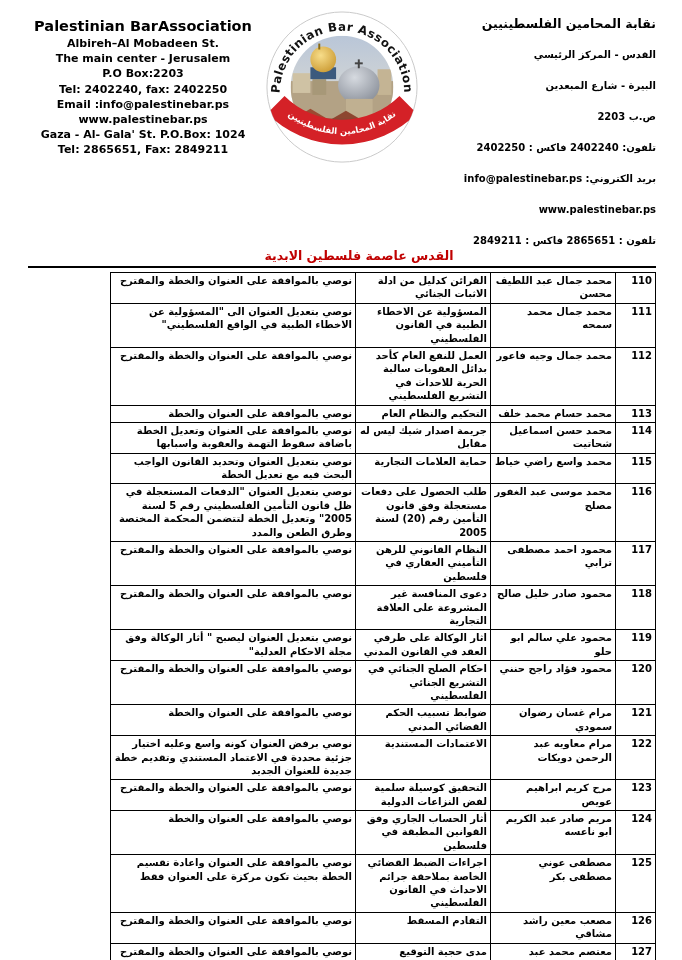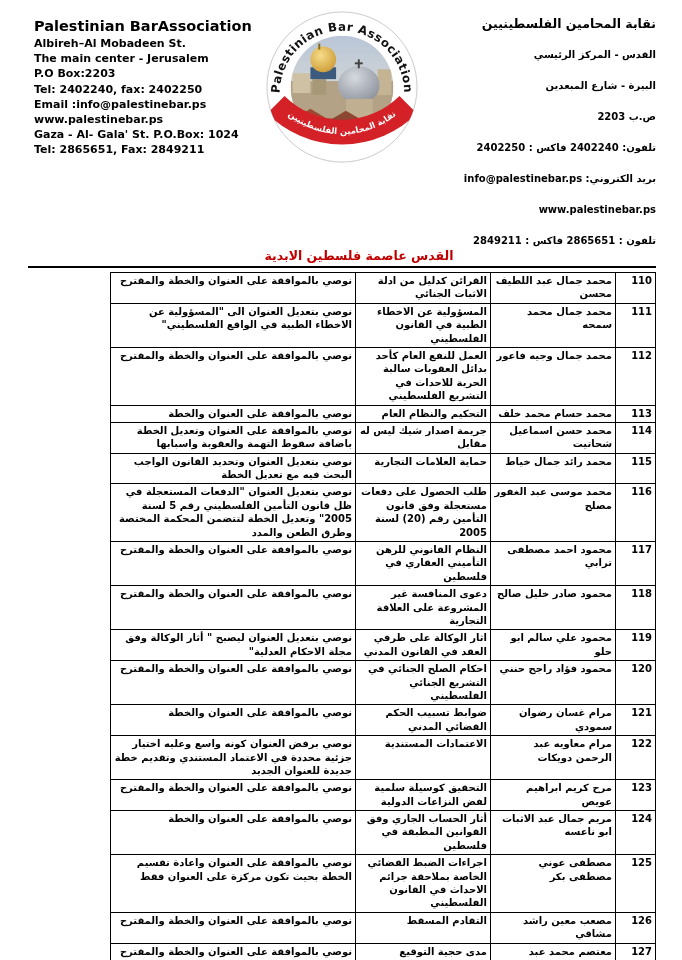--- a/index.html
+++ b/index.html
@@ -1,21 +1,21 @@
 <!DOCTYPE html>
 <html><head>
 <meta charset="utf-8">
 <style>
   html,body{margin:0;padding:0;}
   body{
     width:682px;height:960px;background:#ffffff;position:relative;
     font-family:"DejaVu Sans",sans-serif;overflow:hidden;color:#000;
   }
   .header{display:flex;justify-content:space-between;align-items:flex-start;padding:14px 26px 0 34px;}
-  .eng-block{width:218px;font-weight:bold;padding-top:4px;}
+  .eng-block{width:218px;font-weight:bold;padding-top:4px;text-align:center;}
   .eng-title{font-size:14.5px;margin-bottom:2px;}
   .eng-line{font-size:11px;line-height:1.38;}
   .logo-wrap{width:158px;flex:0 0 auto;margin-top:-4px;}
   .arb-block{width:225px;direction:rtl;text-align:right;font-weight:bold;padding-top:2px;}
   .arb-title{font-size:12.5px;margin-bottom:2px;}
   .arb-line{font-size:10px;line-height:1.5;margin-top:16px;}
   .motto{text-align:center;color:#c00000;font-weight:bold;font-size:12.5px;margin-top:0px;padding-left:36px;}
   .rule{border-top:2px solid #000;margin:3px 26px 0 28px;}
   table.results{border-collapse:collapse;direction:rtl;margin:4px 26px 0 auto;table-layout:fixed;}
   table.results td{
@@ -145,21 +145,21 @@
 
   <tr>
     <td class="c-no">114</td>
     <td class="c-name">محمد حسن اسماعيل شحاتيت</td>
     <td class="c-topic">جريمة اصدار شيك ليس له مقابل</td>
     <td class="c-rec">نوصي بالموافقة على العنوان وتعديل الخطة باضافة سقوط التهمة والعقوبة واسبابها</td>
   </tr>
 
   <tr>
     <td class="c-no">115</td>
-    <td class="c-name">محمد رائد جمال خياط</td>
+    <td class="c-name">محمد واسع راضي خياط</td>
     <td class="c-topic">حماية العلامات التجارية</td>
     <td class="c-rec">نوصي بتعديل العنوان وتحديد القانون الواجب البحث فيه مع تعديل الخطة</td>
   </tr>
 
   <tr>
     <td class="c-no">116</td>
     <td class="c-name">محمد موسى عبد الغفور مصلح</td>
     <td class="c-topic">طلب الحصول على دفعات مستعجلة وفق قانون التأمين رقم (20) لسنة 2005</td>
     <td class="c-rec">نوصي بتعديل العنوان "الدفعات المستعجلة في ظل قانون التأمين الفلسطيني رقم 5 لسنة 2005" وتعديل الخطة لتتضمن المحكمة المختصة وطرق الطعن والمدد</td>
   </tr>
@@ -208,21 +208,21 @@
 
   <tr>
     <td class="c-no">123</td>
     <td class="c-name">مرح كريم ابراهيم عويص</td>
     <td class="c-topic">التحقيق كوسيلة سلمية لفض النزاعات الدولية</td>
     <td class="c-rec">نوصي بالموافقة على العنوان والخطة والمقترح</td>
   </tr>
 
   <tr>
     <td class="c-no">124</td>
-    <td class="c-name">مريم جمال عبد الاثبات ابو ناعسه</td>
+    <td class="c-name">مريم صادر عبد الكريم ابو ناعسه</td>
     <td class="c-topic">أثار الحساب الجاري وفق القوانين المطبقة في فلسطين</td>
     <td class="c-rec">نوصي بالموافقة على العنوان والخطة</td>
   </tr>
 
   <tr>
     <td class="c-no">125</td>
     <td class="c-name">مصطفى عوني مصطفى بكر</td>
     <td class="c-topic">اجراءات الضبط القضائي الخاصة بملاحقة جرائم الاحداث في القانون الفلسطيني</td>
     <td class="c-rec">نوصي بالموافقة على العنوان واعادة تقسيم الخطة بحيث تكون مركزة على العنوان فقط</td>
   </tr>

